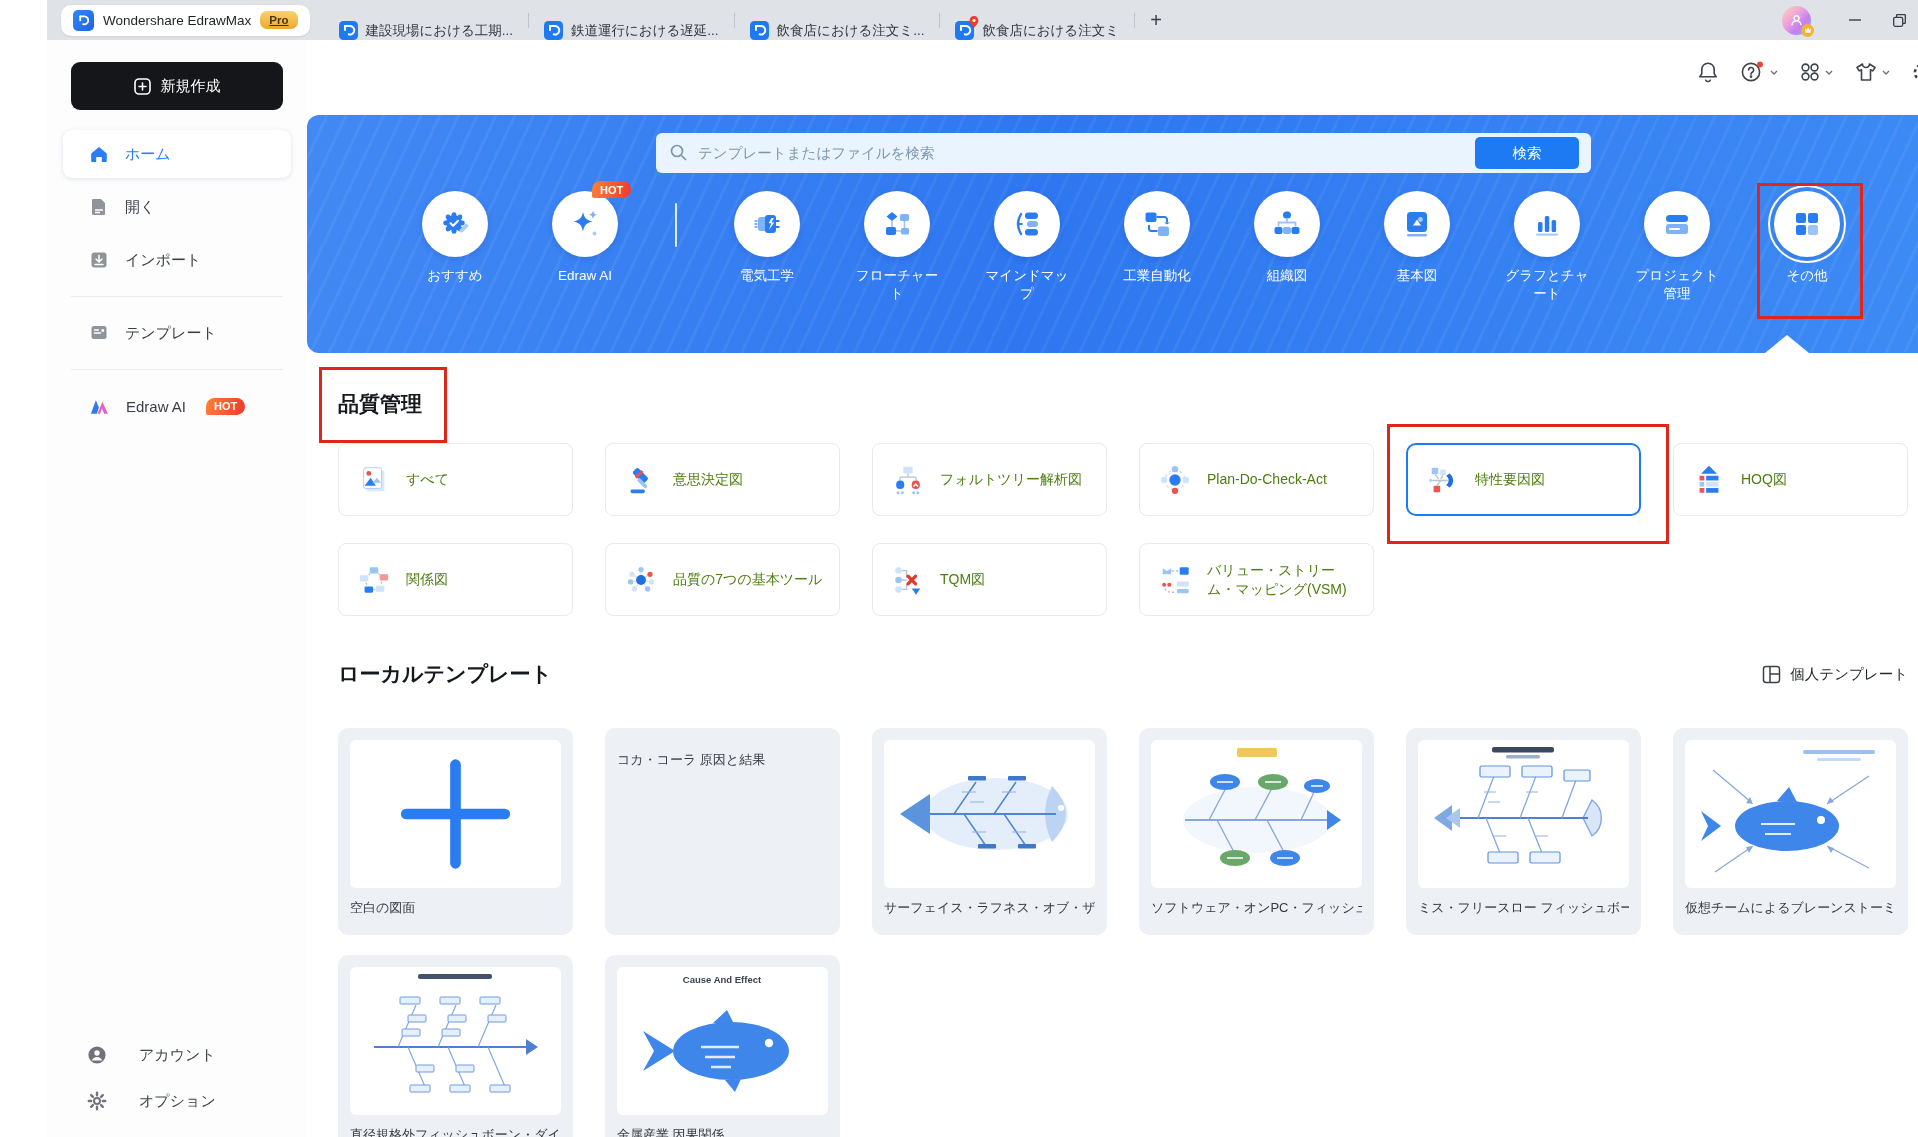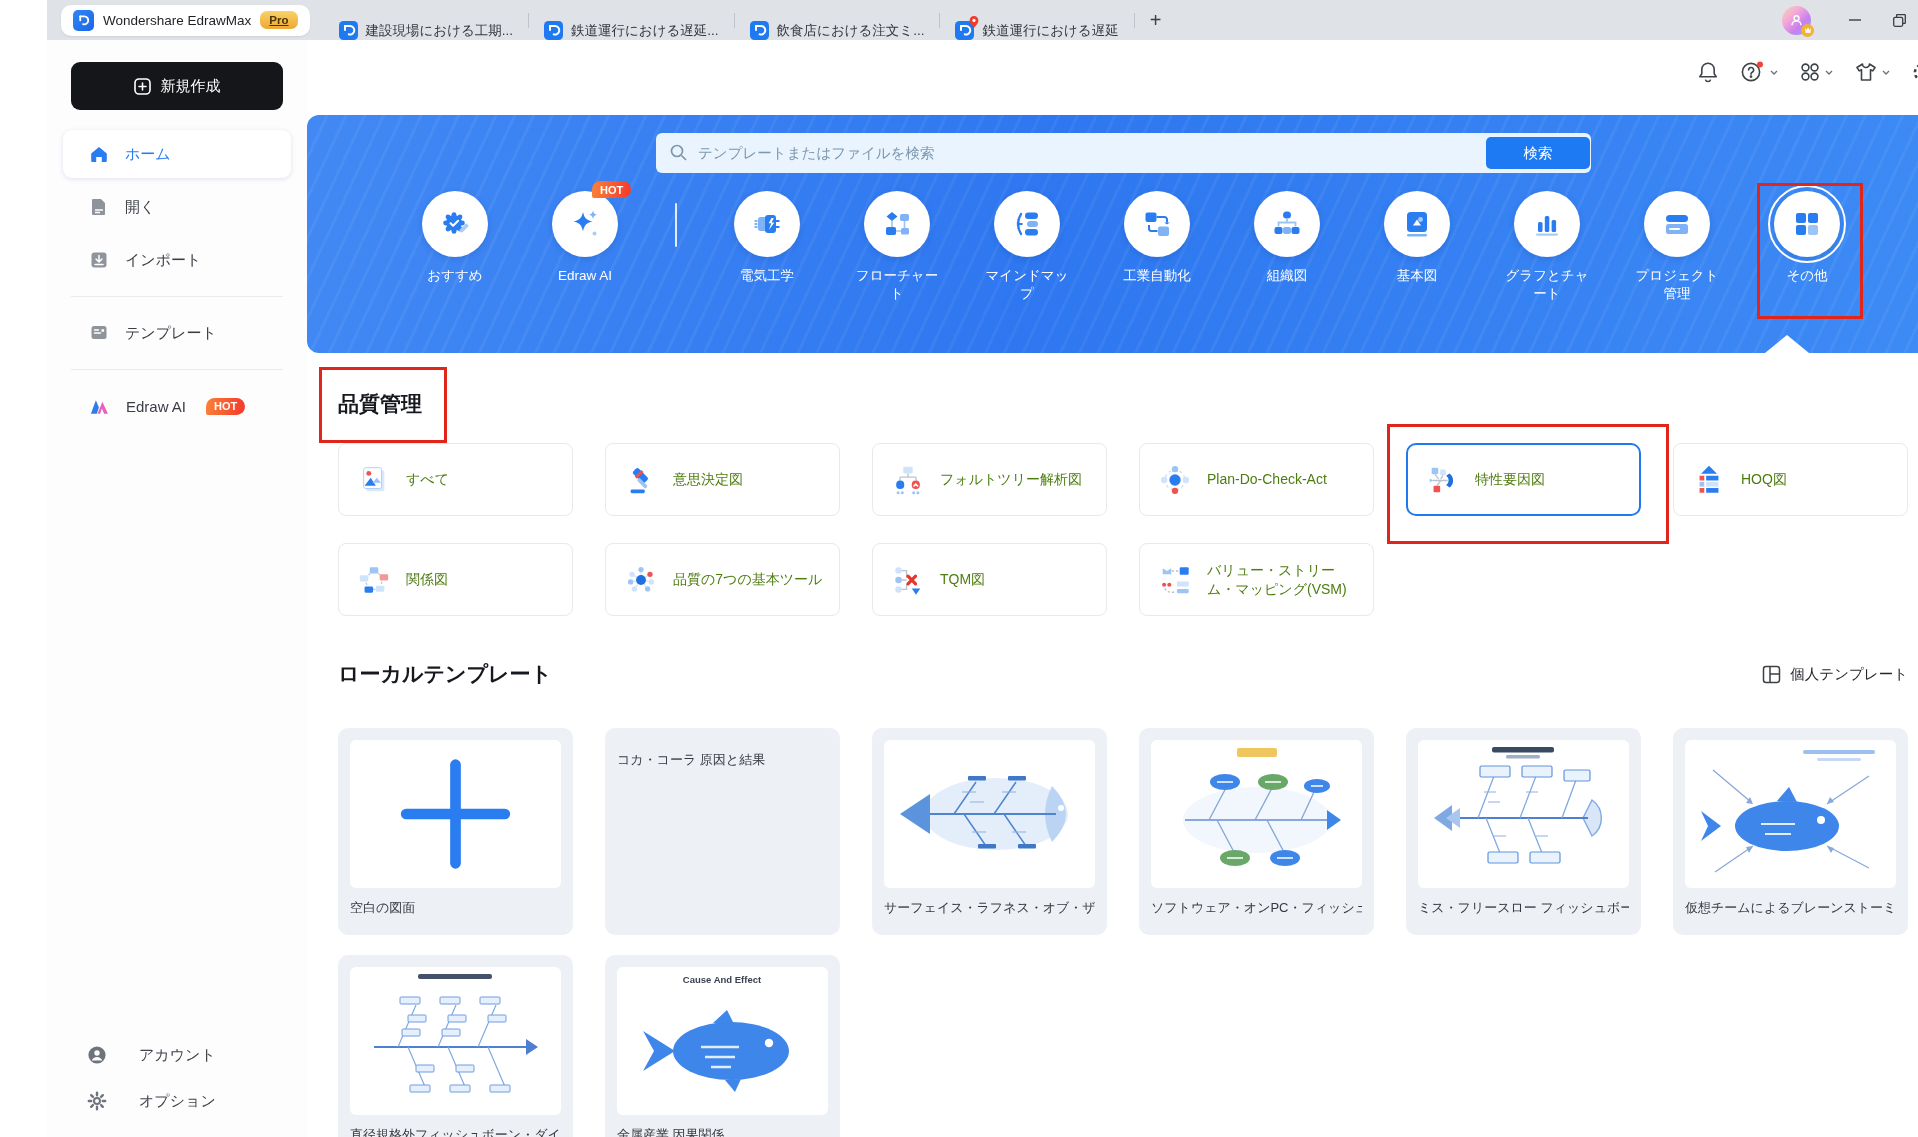--- a/index.html
+++ b/index.html
@@ -47,21 +47,21 @@
   
   .banner{position:absolute;left:0;top:75px;width:1626px;height:238px;border-radius:12px;overflow:visible;
           background:linear-gradient(100deg,#4289f4 0%,#2e77f0 45%,#3d8bf5 100%);}
   .banner::before{content:"";position:absolute;inset:0;border-radius:12px;
           background:repeating-linear-gradient(115deg,rgba(255,255,255,.055) 0 3px,rgba(255,255,255,0) 3px 17px);}
   .search-row{position:absolute;left:349px;top:18px;width:935px;height:40px;}
   .search-input{width:100%;height:100%;box-sizing:border-box;border:none;outline:none;border-radius:6px;background:#e9f4fe;
           padding:0 120px 0 42px;font-size:14.5px;color:#2c3e55;font-family:inherit;}
   .search-input::placeholder{color:#7d96ad;}
   .search-ic{position:absolute;left:13px;top:10px;}
-  .search-btn{position:absolute;right:1px;top:4px;width:104px;height:32px;border:none;border-radius:5px;background:#1d7af2;color:#fff;font-size:14.5px;cursor:pointer;font-family:inherit;}
+  .search-btn{position:absolute;right:12px;top:4px;width:104px;height:32px;border:none;border-radius:5px;background:#1d7af2;color:#fff;font-size:14.5px;cursor:pointer;font-family:inherit;}
   .cats{position:absolute;left:88px;top:76px;display:flex;gap:10px;align-items:flex-start;}
   .cat{width:120px;text-align:center;color:#fff;cursor:pointer;}
   .cat-circle{position:relative;width:66px;height:66px;border-radius:50%;background:#fff;margin:0 auto;display:flex;align-items:center;justify-content:center;box-shadow:0 2px 6px rgba(10,50,120,.18);}
   .cat.selected .cat-circle{outline:2px solid #fff;outline-offset:4px;}
   .cat-label{font-size:13.5px;line-height:1.3;margin:10px auto 0;width:96px;}
   .cat-hot{position:absolute;top:-10px;left:40px;font-size:11px;font-weight:bold;color:#fff;background:linear-gradient(95deg,#fb8038,#f4392b);padding:2.5px 8px;border-radius:9px 9px 9px 2px;white-space:nowrap;}
   .cat-div{width:2px;height:44px;background:rgba(255,255,255,.85);border-radius:1px;margin:12px 20px 0;}
   .notch{position:absolute;bottom:0;left:1458px;width:0;height:0;border-left:22px solid transparent;border-right:22px solid transparent;border-bottom:18px solid #fff;}
 
   
@@ -144,21 +144,21 @@
             <path d="M6 5 h4.8 a4.3 4.3 0 1 1 -1.1 8.4" fill="none" stroke="#fff" stroke-width="2" stroke-linecap="round"></path>
             <path d="M6 5 v4" stroke="#fff" stroke-width="2" stroke-linecap="round"></path>
           </svg>
         <span class="pin">
           <svg width="10" height="12" viewBox="0 0 10 12">
               <path d="M5 0 a4.4 4.4 0 0 1 4.4 4.4 C9.4 7.6 5 11.5 5 11.5 S.6 7.6 .6 4.4 A4.4 4.4 0 0 1 5 0Z" fill="#f03b2e"></path>
               <circle cx="5" cy="4.4" r="1.6" fill="#fff"></circle>
             </svg>
         </span>
       </span>
-      <span>鉄道運行における遅延</span>
+      <span>飲食店における注文ミ</span>
     </div>
     <div class="tab-sep"></div>
     <div class="newtab-btn">+</div>
 
     <div class="tb-right">
       <div class="avatar">
         <svg width="15" height="15" viewBox="0 0 16 16">
             <circle cx="8" cy="5.5" r="2.6" fill="none" stroke="#fff" stroke-width="1.5"></circle>
             <path d="M3.2 13 a4.8 4.8 0 0 1 9.6 0" fill="none" stroke="#fff" stroke-width="1.5"></path>
           </svg>

